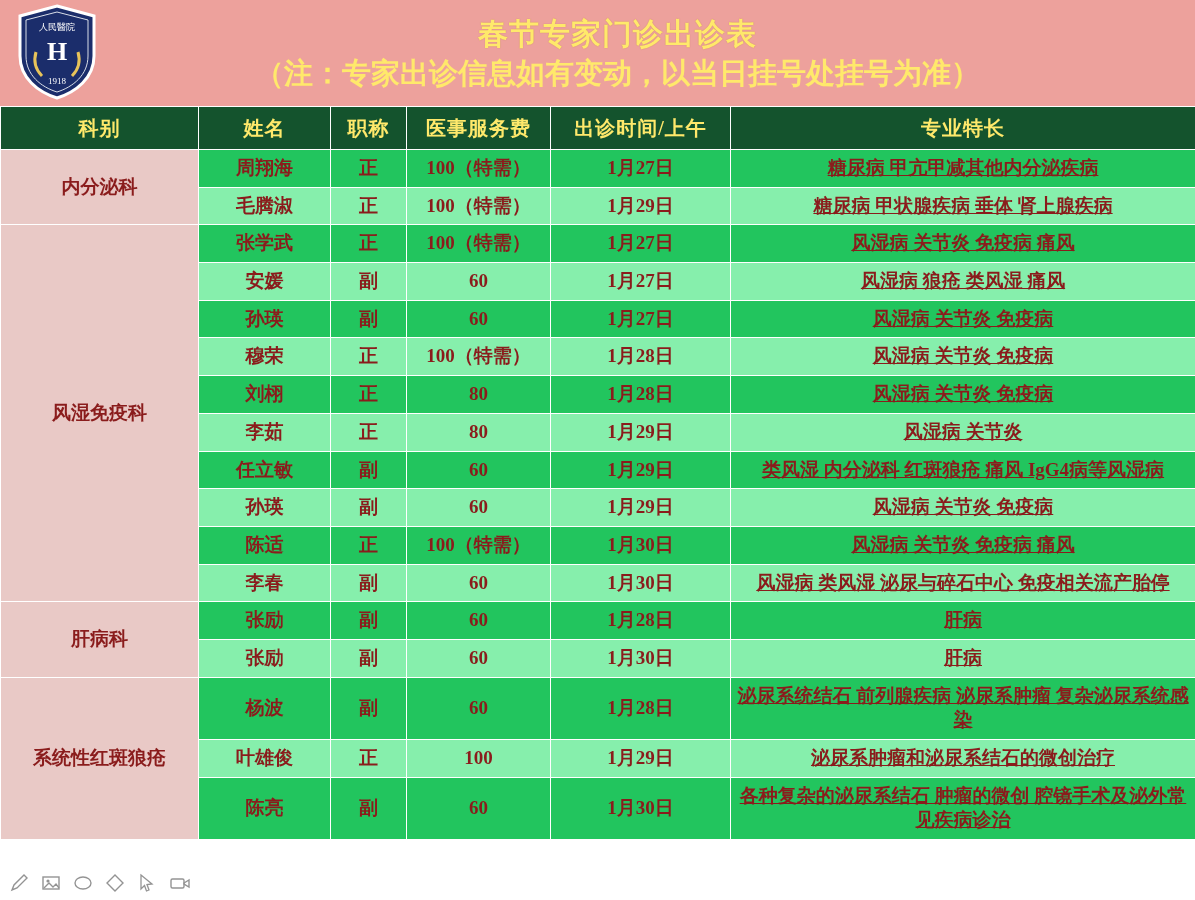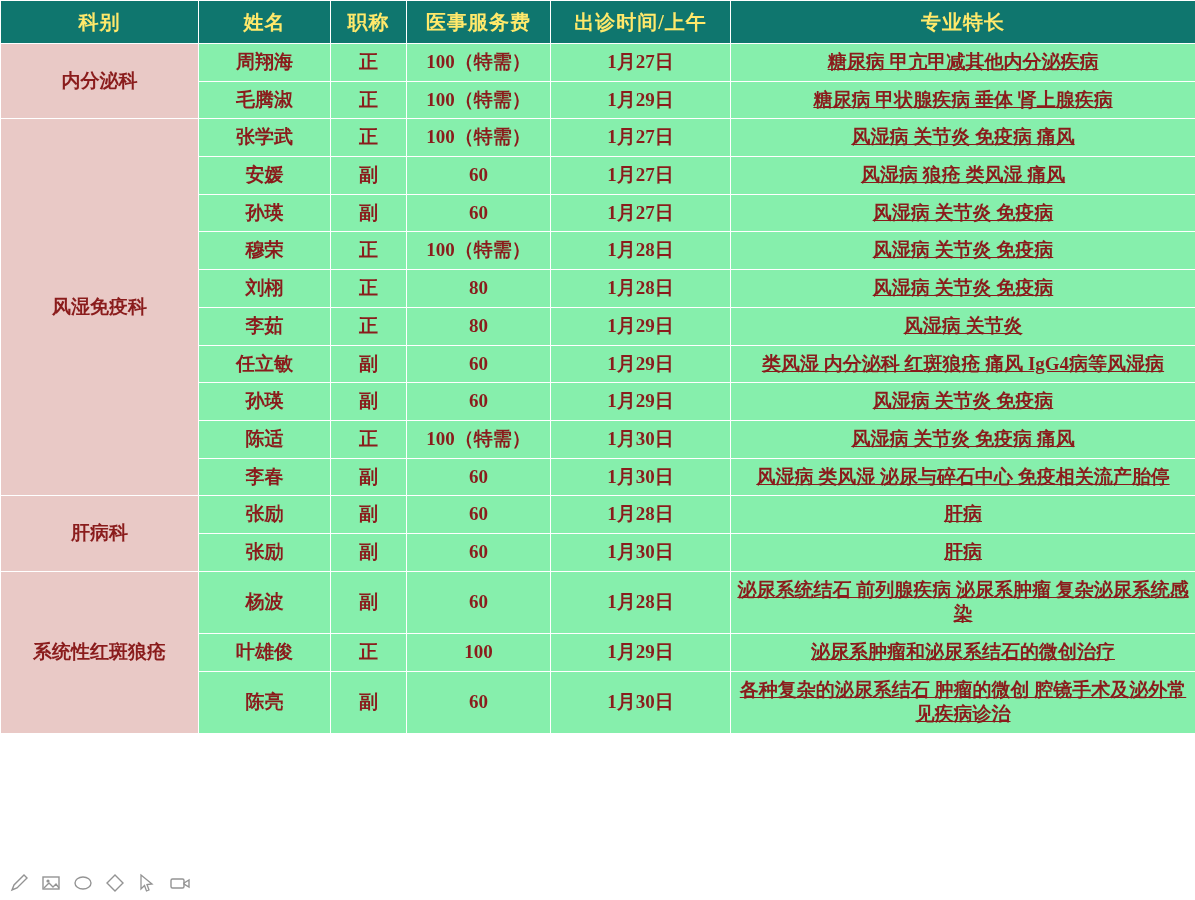--- a/index.html
+++ b/index.html
@@ -65,21 +65,21 @@
     table-layout: fixed;
   }
   table.sched col.c-dept { width: 198px; }
   table.sched col.c-name { width: 132px; }
   table.sched col.c-title { width: 76px; }
   table.sched col.c-fee  { width: 144px; }
   table.sched col.c-time { width: 180px; }
   table.sched col.c-spec { width: 465px; }
 
   table.sched th {
-    background: #0f766e;
+    background: #14532d;
     color: #ffe96b;
     font-size: 20px;
     font-weight: bold;
     height: 40px;
     border: 1px solid #ffffff;
     letter-spacing: 1px;
     margin-top: 40px;
   }
   table.sched td {
     border: 1px solid #ffffff;
@@ -89,41 +89,58 @@
     color: #8a1c1c;
     font-weight: bold;
     padding: 6px 4px;
     line-height: 1.3;
   }
   td.dept {
     background: #e9c9c6;
     font-size: 20px;
     margin-left: 8px;
   }
-  tr.odd td.cell { background: #86efac; }
+  tr.odd td.cell { background: #22c55e; }
   tr.even td.cell { background: #86efac; }
   td.spec { text-align: center; text-decoration: underline; }
 
   
   .toolbar {
     position: absolute;
     left: 8px;
     bottom: 6px;
     display: flex;
     gap: 10px;
     align-items: center;
     opacity: .75;
   }
   .toolbar svg { display: block; }
 </style>
 </head>
 <body>
 
 <div class="page">
 
+  <div class="banner">
+    <span class="logo">
+      <svg width="86" height="96" viewBox="0 0 86 96">
+        <path d="M43 2 L80 12 L80 52 C80 74 62 88 43 94 C24 88 6 74 6 52 L6 12 Z" fill="#1b2d6b" stroke="#ffffff" stroke-width="3"></path>
+        <path d="M43 8 L74 16 L74 52 C74 71 59 83 43 88 C27 83 12 71 12 52 L12 16 Z" fill="#1b2d6b" stroke="#d9dee8" stroke-width="1"></path>
+        <text x="43" y="26" font-size="9" fill="#ffffff" text-anchor="middle" font-family="Liberation Serif, serif">人民醫院</text>
+        <text x="43" y="56" font-size="26" fill="#ffffff" text-anchor="middle" font-family="Liberation Serif, serif" font-weight="bold">H</text>
+        <path d="M22 48 q-4 14 6 24" fill="none" stroke="#e8c35a" stroke-width="3"></path>
+        <path d="M64 48 q4 14 -6 24" fill="none" stroke="#e8c35a" stroke-width="3"></path>
+        <text x="43" y="80" font-size="9" fill="#ffffff" text-anchor="middle" font-family="Liberation Serif, serif">1918</text>
+      </svg>
+    </span>
+    <div class="titles">
+      <div class="title-main">春节专家门诊出诊表</div>
+      <div class="title-sub">（注：专家出诊信息如有变动，以当日挂号处挂号为准）</div>
+    </div>
+  </div>
 
   <table class="sched">
     <colgroup>
       <col class="c-dept">
         <col class="c-name">
         <col class="c-title">
       <col class="c-fee">
         <col class="c-time">
         <col class="c-spec">
     </colgroup>

